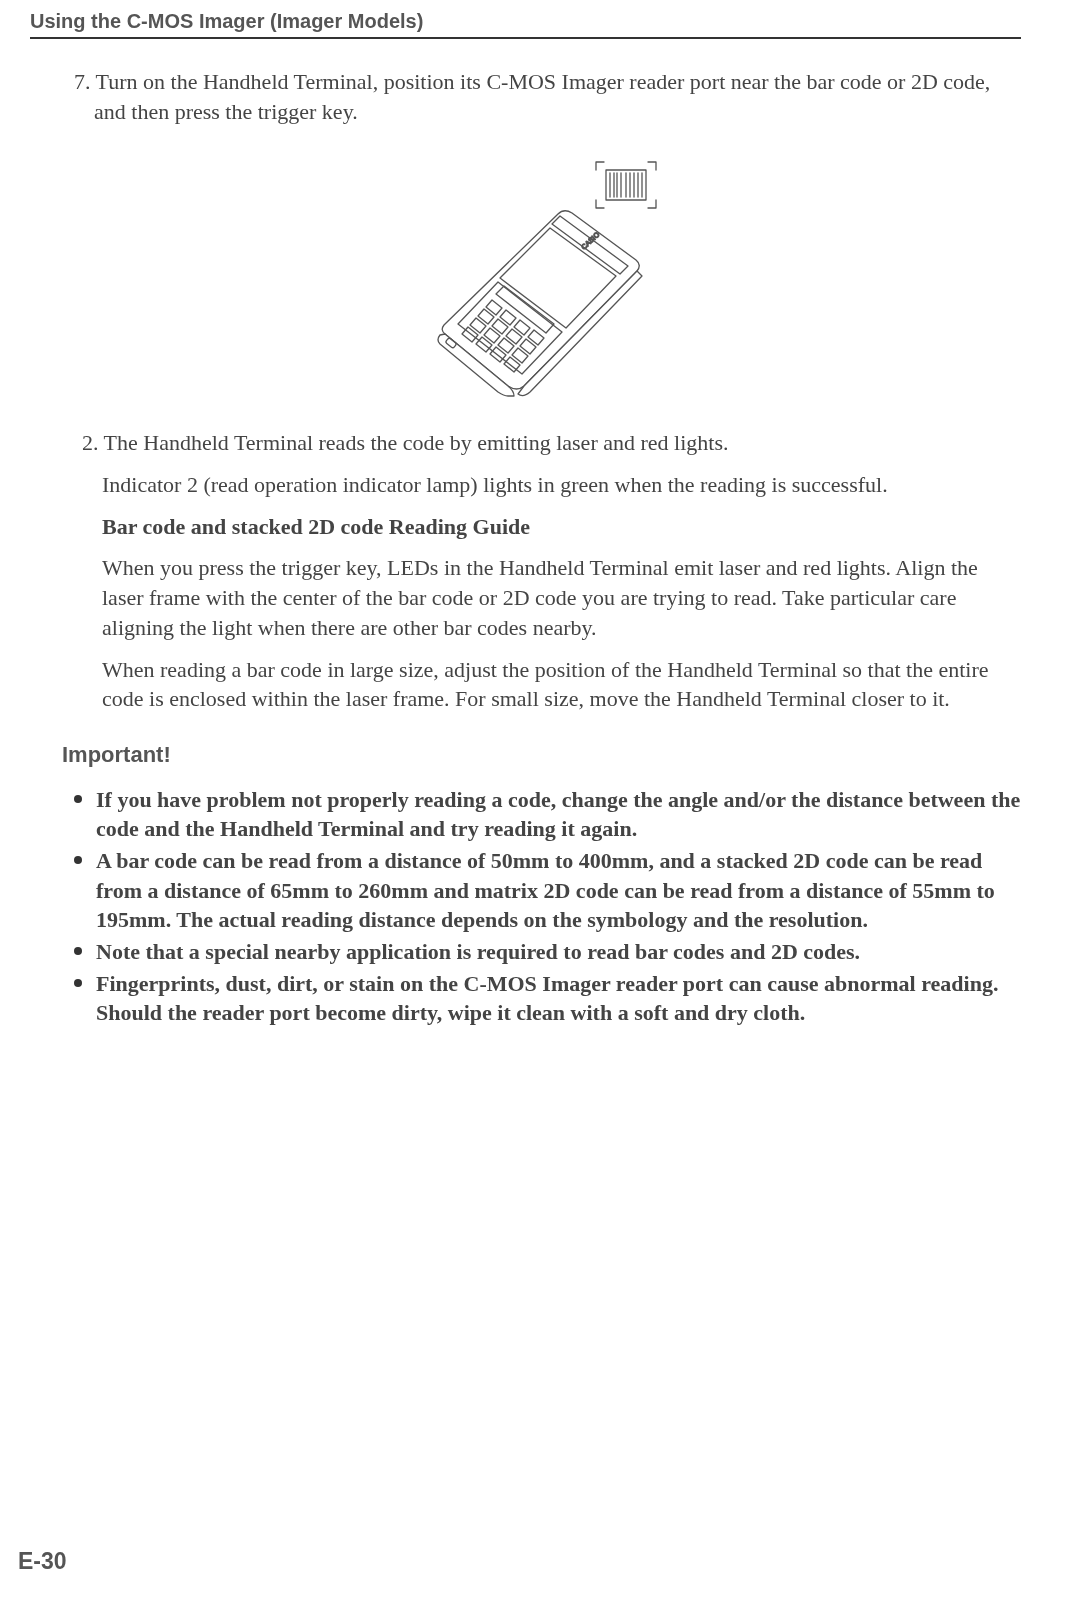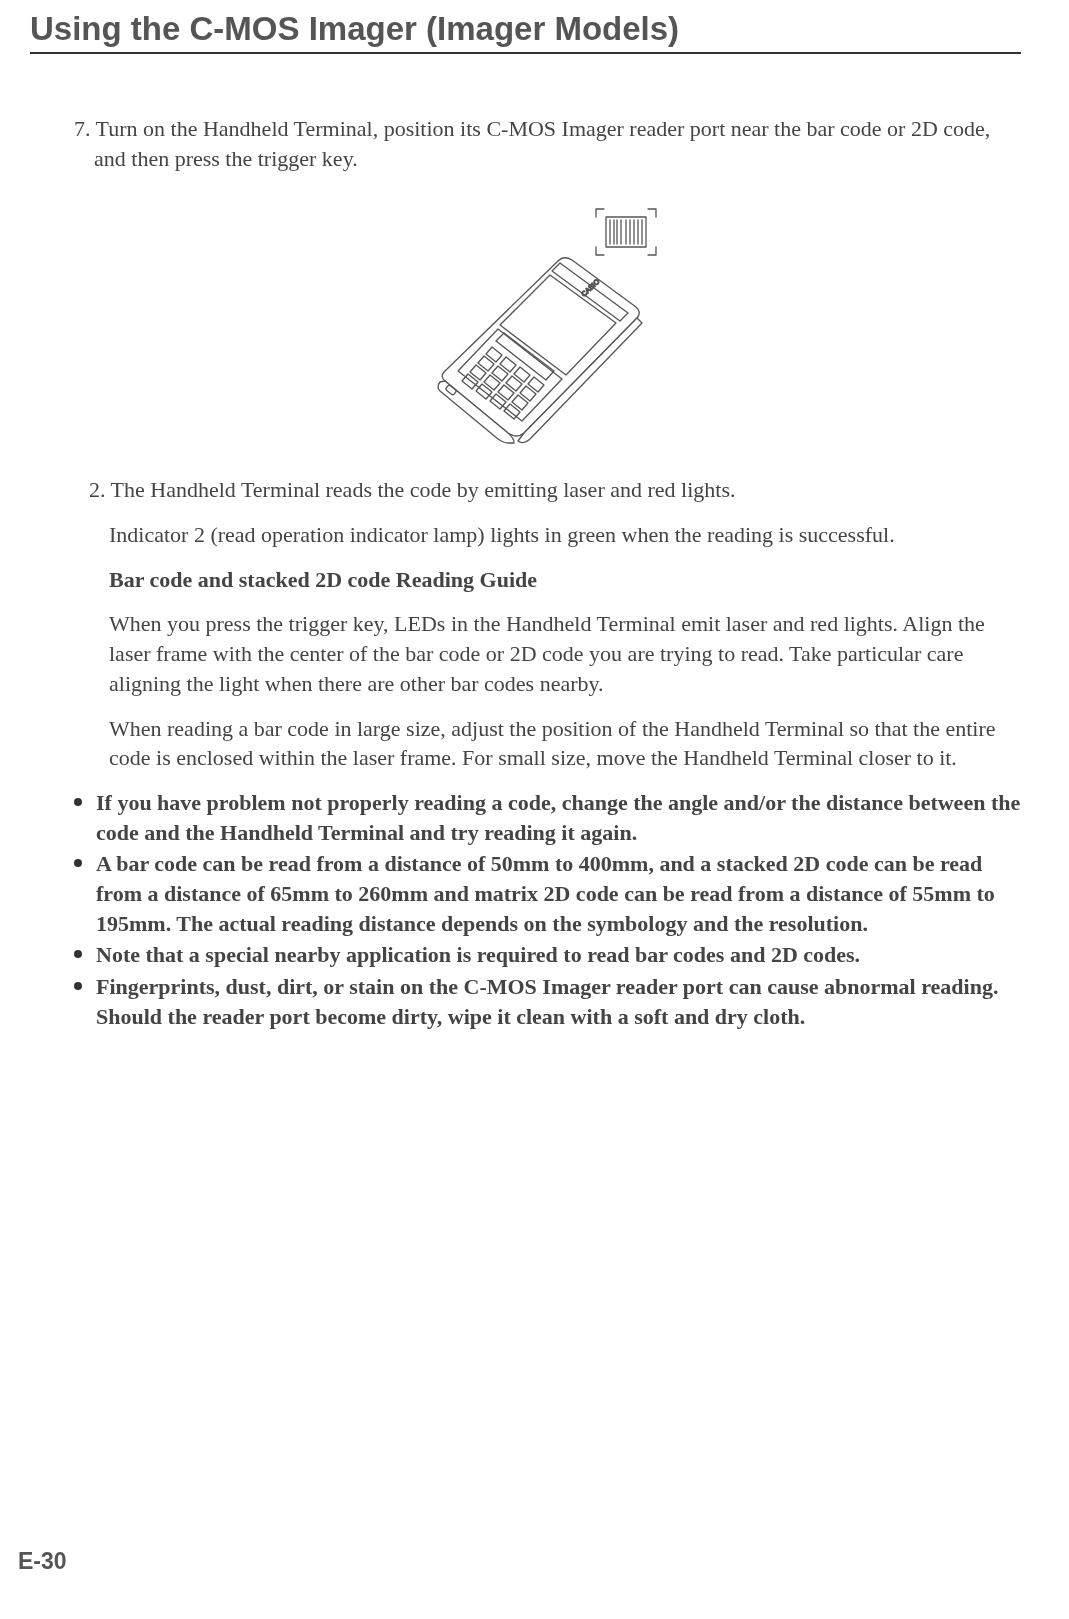--- a/index.html
+++ b/index.html
@@ -14,43 +14,43 @@
     position: relative;
   }
   .page {
     padding: 10px 48px 40px 30px;
     box-sizing: border-box;
     height: 100%;
     position: relative;
   }
   .title {
     font-family: Arial, Helvetica, sans-serif;
-    font-size: 33px;
+    font-size: 20px;
     font-weight: bold;
     color: #555;
     border-bottom: 2px solid #333;
     padding-bottom: 4px;
-    margin-bottom: 60px;
+    margin-bottom: 28px;
   }
   .content {
     padding: 0 0 0 44px;
     font-size: 22px;
     line-height: 1.35;
     color: #444;
   }
   .step1 {
     text-indent: -20px;
     padding-left: 20px;
     margin-bottom: 30px;
   }
   .step2-wrap {
     margin-top: 22px;
   }
   .step2-block p {
-    margin: 15px;
+    margin: 8px;
     padding-left: 20px;
   }
   .step2-block .first {
     text-indent: -20px;
   }
   .step2-block p + p {
     margin-top: 12px;
   }
   .sub-head {
     font-weight: bold;
@@ -65,21 +65,21 @@
     font-family: Arial, Helvetica, sans-serif;
     font-weight: bold;
     font-size: 22px;
     color: #555;
     margin-top: 26px;
     margin-left: -12px;
   }
   .important-list {
     list-style: none;
     padding: 0 0 0 0;
-    margin: 8px 0 0 0;
+    margin: 15px 0 0 0;
     font-weight: bold;
     font-size: 22px;
     line-height: 1.35;
   }
   .important-list li {
     position: relative;
     padding-left: 22px;
     margin-bottom: 2px;
   }
   .important-list li::before {
@@ -181,20 +181,21 @@
     <div class="step2-wrap">
       <div class="step2-block">
         <p class="first">2. The Handheld Terminal reads the code by emitting laser and red lights.</p>
         <p>Indicator 2 (read operation indicator lamp) lights in green when the reading is successful.</p>
         <p class="sub-head">Bar code and stacked 2D code Reading Guide</p>
         <p>When you press the trigger key, LEDs in the Handheld Terminal emit laser and red lights. Align the laser frame with the center of the bar code or 2D code you are trying to read. Take particular care aligning the light when there are other bar codes nearby.</p>
         <p>When reading a bar code in large size, adjust the position of the Handheld Terminal so that the entire code is enclosed within the laser frame. For small size, move the Handheld Terminal closer to it.</p>
       </div>
     </div>
 
+    <div class="important-head">Important!</div>
     <ul class="important-list">
       <li>If you have problem not properly reading a code, change the angle and/or the distance between the code and the Handheld Terminal and try reading it again.</li>
       <li>A bar code can be read from a distance of 50mm to 400mm, and a stacked 2D code can be read from a distance of 65mm to 260mm and matrix 2D code can be read from a distance of 55mm to 195mm.  The actual reading distance depends on the symbology and the resolution.</li>
       <li>Note that a special nearby application is required to read bar codes and 2D codes.</li>
       <li>Fingerprints, dust, dirt, or stain on the C-MOS Imager reader port can cause abnormal reading. Should the reader port become dirty, wipe it clean with a soft and dry cloth.</li>
     </ul>
 
   </div>
 
   <div class="page-num">E-30</div>

